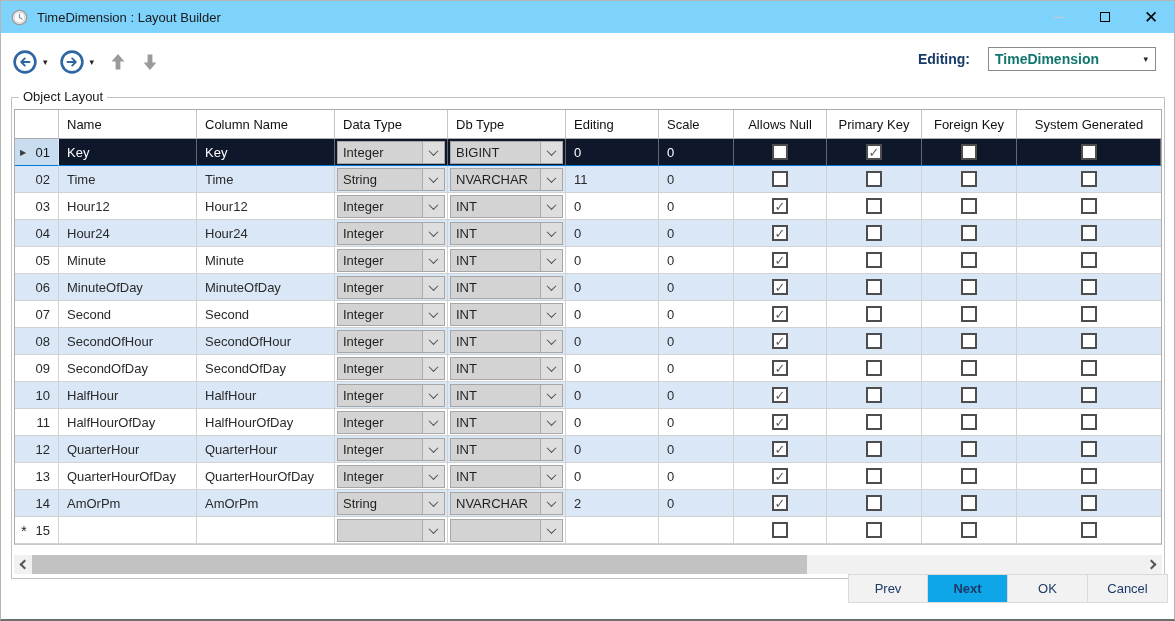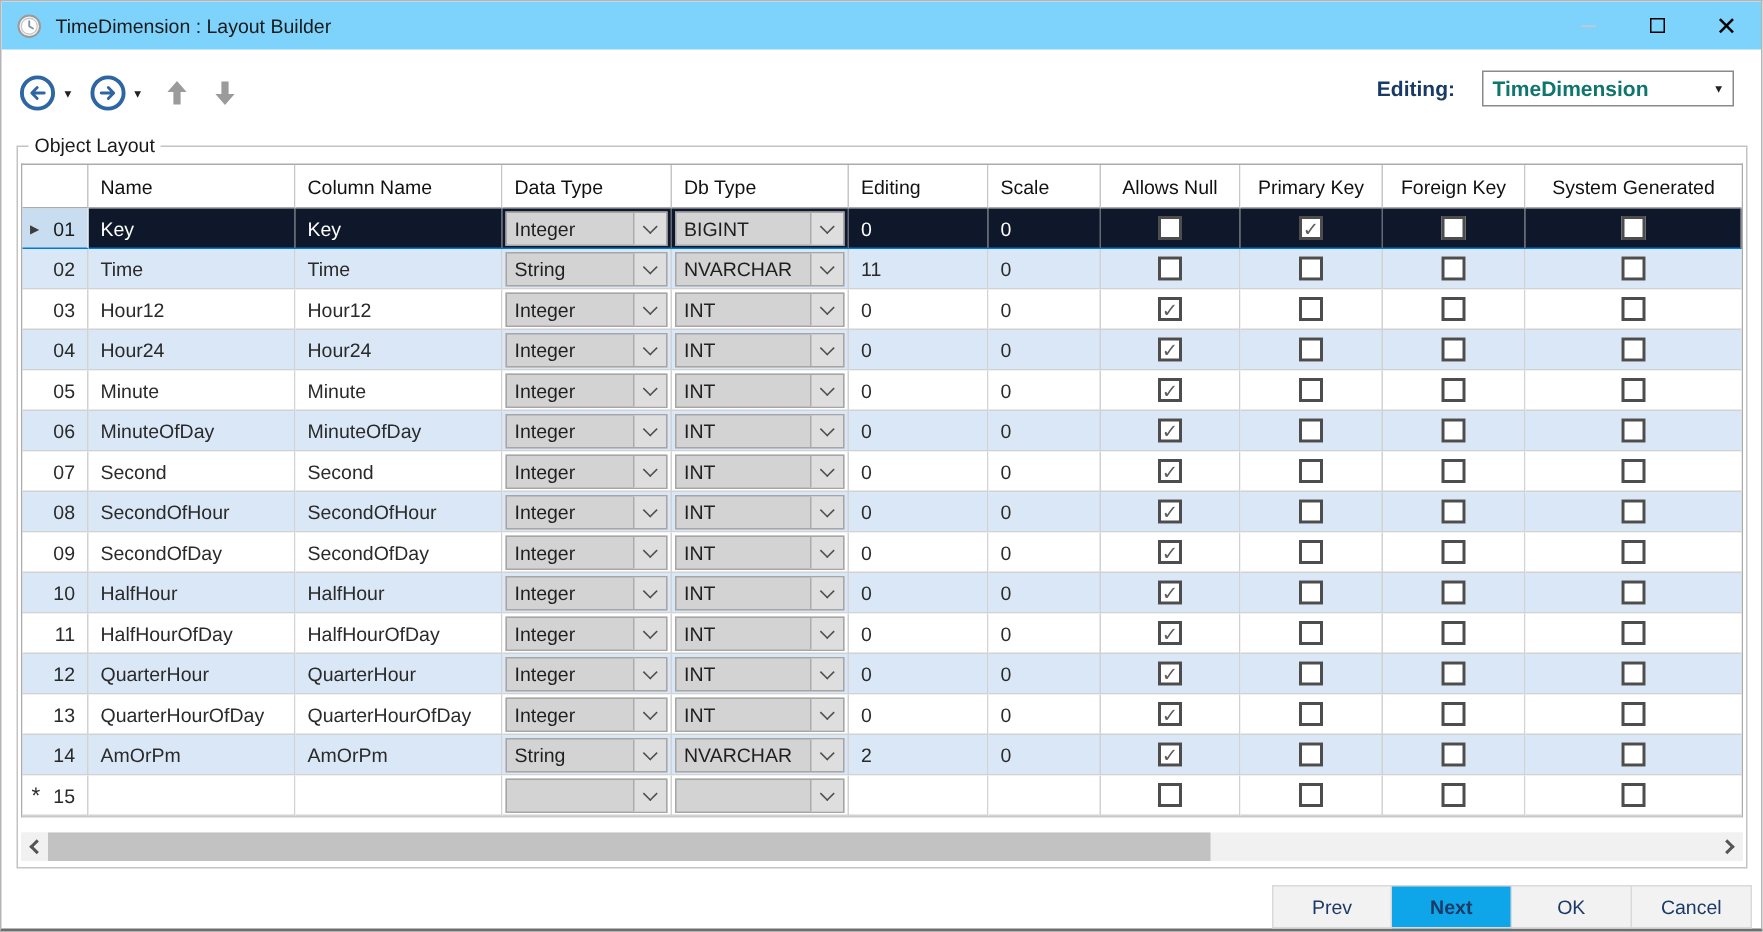--- a/index.html
+++ b/index.html
@@ -55,21 +55,21 @@
   .cb { width:16px; height:16px; background:#fff; border:2px solid #4d4d4d; display:flex; align-items:center; justify-content:center; font-size:13px; color:#fff; line-height:1; }
   .cb.on { color:#5d5d5d; }
   
   .hscroll { position:absolute; left:2px; right:2px; bottom:4px; height:19px; background:#f1f1f1; display:flex; align-items:stretch; }
   .sb-arrow { width:18px; display:flex; align-items:center; justify-content:center; background:#f1f1f1; }
   .sb-chev-l { width:7px; height:7px; border-left:2px solid #555; border-bottom:2px solid #555; transform:rotate(45deg); margin-left:3px; }
   .sb-chev-r { width:7px; height:7px; border-right:2px solid #555; border-bottom:2px solid #555; transform:rotate(-45deg); margin-right:3px; }
   .sb-thumb { width:67.5%; background:#c2c2c2; }
   .sb-track-rest { flex:1; }
   
-  .footer { position:absolute; right:6px; bottom:0px; height:29px; display:flex;padding-left:28px; }
+  .footer { position:absolute; right:6px; bottom:16px; height:29px; display:flex;padding-left:28px; }
   .fbtn { width:80px; height:29px; background:#f2f2f2; border:1px solid #d9d9d9; border-left:none; font-size:13px; color:#1b3a66; display:flex; align-items:center; justify-content:center; font-family:inherit; }
   .fbtn:first-child { border-left:1px solid #d9d9d9; }
   .fbtn.active { background:#0ea5e9;font-weight:bold; }
 </style>
 </head>
 <body>
 
 <div class="window">
 
   <div class="titlebar">

